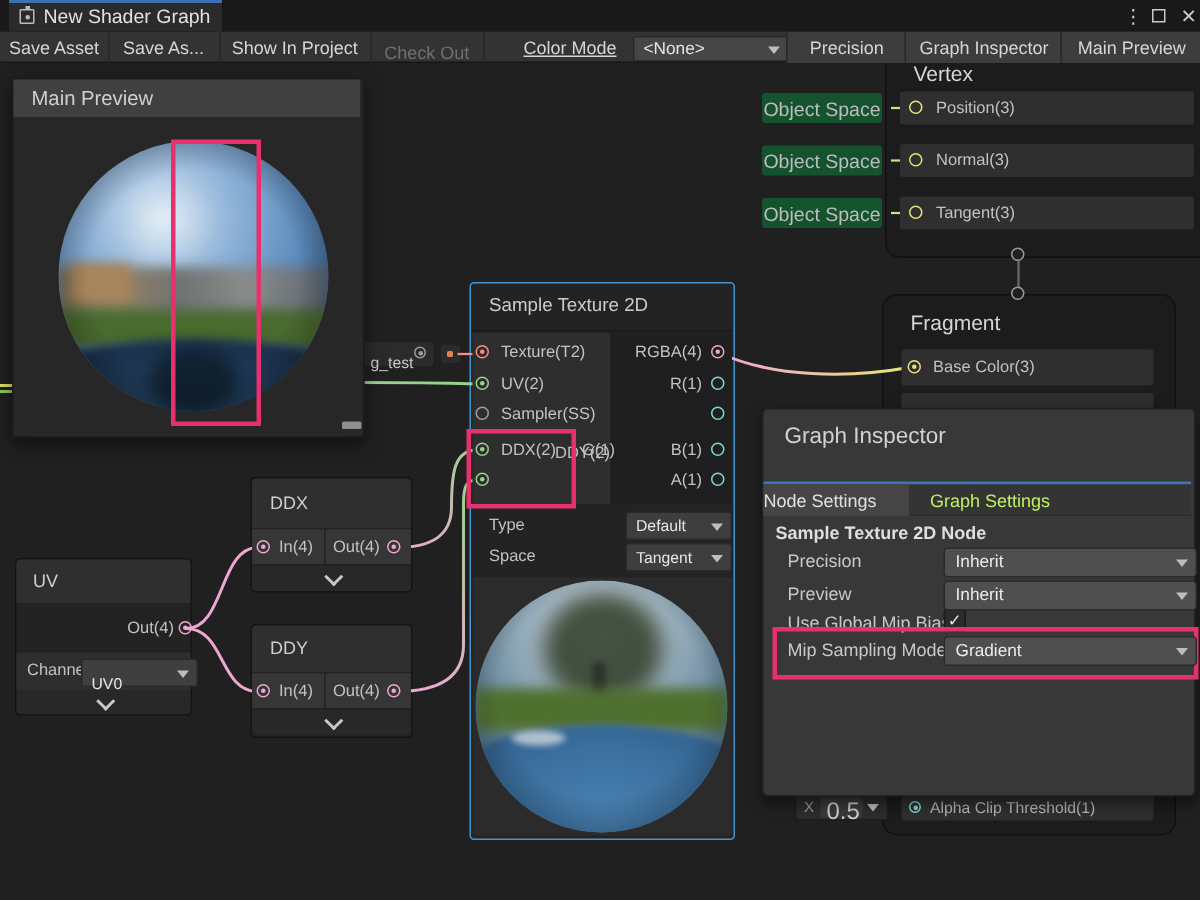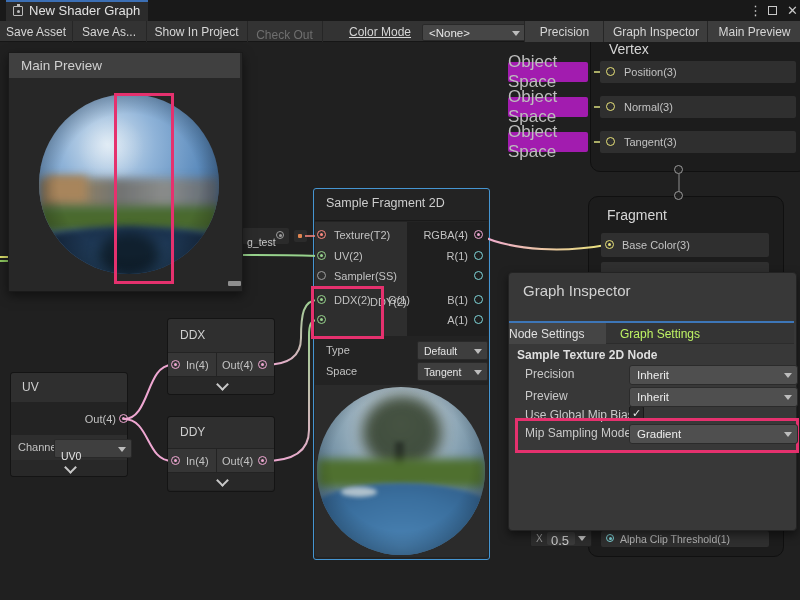--- a/index.html
+++ b/index.html
@@ -18,22 +18,22 @@
         font-size:12px;color:#D6D6D6;border-right:1px solid #262626;}
   .tbtn.toggle{background:#3D3D3D;border-left:1px solid #262626;}
   .tbtn.disabled{color:#6F6F6F;}
   .dd{position:absolute;background:#464646;border:1px solid #292929;border-radius:2px;
       font-size:11.5px;color:#E6E6E6;display:flex;align-items:center;padding-left:6px;}
   .darr{position:absolute;right:5px;top:50%;margin-top:-2px;width:0;height:0;
         border-left:4px solid transparent;border-right:4px solid transparent;border-top:5px solid #BDBDBD;}
   
   .stacknode{background:#1C1C1C;border:1px solid #101010;border-radius:10px;z-index:7;}
   .blockrow{position:absolute;background:#2F2F2F;border-radius:2px;z-index:8;}
-  .ctxchip{position:absolute;background:#a21caf;border-radius:2px;display:flex;align-items:center;
-           font-size:17px;color:#BDBDBD;z-index:8;}
+  .ctxchip{position:absolute;background:#14532d;border-radius:2px;display:flex;align-items:center;
+           justify-content:center;font-size:13px;color:#BDBDBD;z-index:8;}
   .node{background:#232323;border:1px solid #141414;border-radius:3px;z-index:7;}
   .nodetitle{position:absolute;font-size:12px;color:#CFCFCF;}
   .cell{position:absolute;background:#363636;z-index:8;}
   .chevrow{position:absolute;background:#282828;z-index:8;}
   .chev{position:absolute;width:7px;height:7px;border-right:2px solid #C8C8C8;border-bottom:2px solid #C8C8C8;
         transform:rotate(45deg);z-index:9;}
   .lbl{position:absolute;font-size:11px;color:#C2C2C2;white-space:nowrap;z-index:9;}
   
   .ring{position:absolute;width:9px;height:9px;border-radius:50%;border:1.5px solid currentColor;
         box-sizing:border-box;display:flex;align-items:center;justify-content:center;z-index:9;}
@@ -115,35 +115,35 @@
 <div class="blockrow" style="left:601px;top:233px;width:168px;height:24px;"></div>
 <span class="ring c-v3 filled" style="left:605px;top:240px;"></span>
 <div class="lbl" style="left:622px;top:239px;">Base Color(3)</div>
 <div class="blockrow" style="left:601px;top:262px;width:168px;height:24px;"></div>
 <div class="blockrow" style="left:601px;top:531px;width:168px;height:16px;"></div>
 <span class="ring c-v1 filled" style="left:606px;top:534px;width:8px;height:8px;"></span>
 <div class="lbl" style="left:620px;top:533px;font-size:10.5px;color:#B4B4B4;">Alpha Clip Threshold(1)</div>
 <div class="abs" style="left:530px;top:529px;width:62px;height:18px;background:#2D2D2D;border:1px solid #1F1F1F;border-radius:2px;z-index:7;">
   <span class="txt" style="left:5px;top:3px;font-size:10px;color:#999;">X</span>
   <span class="abs" style="left:16px;top:2px;width:28px;height:13px;background:#3A3A3A;border-radius:2px;">
-    <span class="txt" style="left:4px;top:1px;font-size:13px;color:#CCC;">0.5</span>
+    <span class="txt" style="left:4px;top:1px;font-size:16px;color:#CCC;">0.5</span>
     </span>
   <span class="darr"></span>
 </div>
 
 <div class="abs" style="left:242px;top:228px;width:47px;height:16px;background:#2B2B2B;border-radius:2px;z-index:7;">
   <span class="txt" style="left:5px;top:8px;font-size:10.5px;color:#C8C8C8;">g_test</span>
 </div>
 <span class="ring c-ss filled" style="left:276px;top:231px;width:8px;height:8px;z-index:9;"></span>
 <div class="abs" style="left:294px;top:230px;width:13px;height:12px;background:#2B2B2B;border-radius:2px;z-index:7;">
   <span class="abs" style="left:4px;top:4px;width:4px;height:4px;background:#E08550;border-radius:1px;"></span>
 </div>
 
 <div class="abs" style="left:313px;top:188px;width:177px;height:372px;background:#232323;border:1.5px solid #4595D1;border-radius:3px;z-index:7;"></div>
-<div class="txt" style="left:326px;top:196px;font-size:12.5px;color:#CCC;z-index:9;">Sample Fragment 2D</div>
+<div class="txt" style="left:326px;top:196px;font-size:12.5px;color:#CCC;z-index:9;">Sample Texture 2D</div>
 <div class="abs" style="left:315px;top:220px;width:173px;height:1px;background:#191919;z-index:8;"></div>
 <div class="abs" style="left:315px;top:222px;width:92px;height:114px;background:#2E2E2E;z-index:8;"></div>
 <div class="abs" style="left:407px;top:222px;width:81px;height:114px;background:#1F1F1F;z-index:8;"></div>
 
 <span class="ring c-t2 filled" style="left:317px;top:230px;"></span>
 <span class="ring c-v2 filled" style="left:317px;top:251px;"></span>
 <span class="ring c-ss" style="left:317px;top:271px;"></span>
 <span class="ring c-v2 filled" style="left:317px;top:295px;"></span>
 <span class="ring c-v2 filled" style="left:317px;top:315px;"></span>
 <div class="lbl" style="left:334px;top:229px;">Texture(T2)</div>

